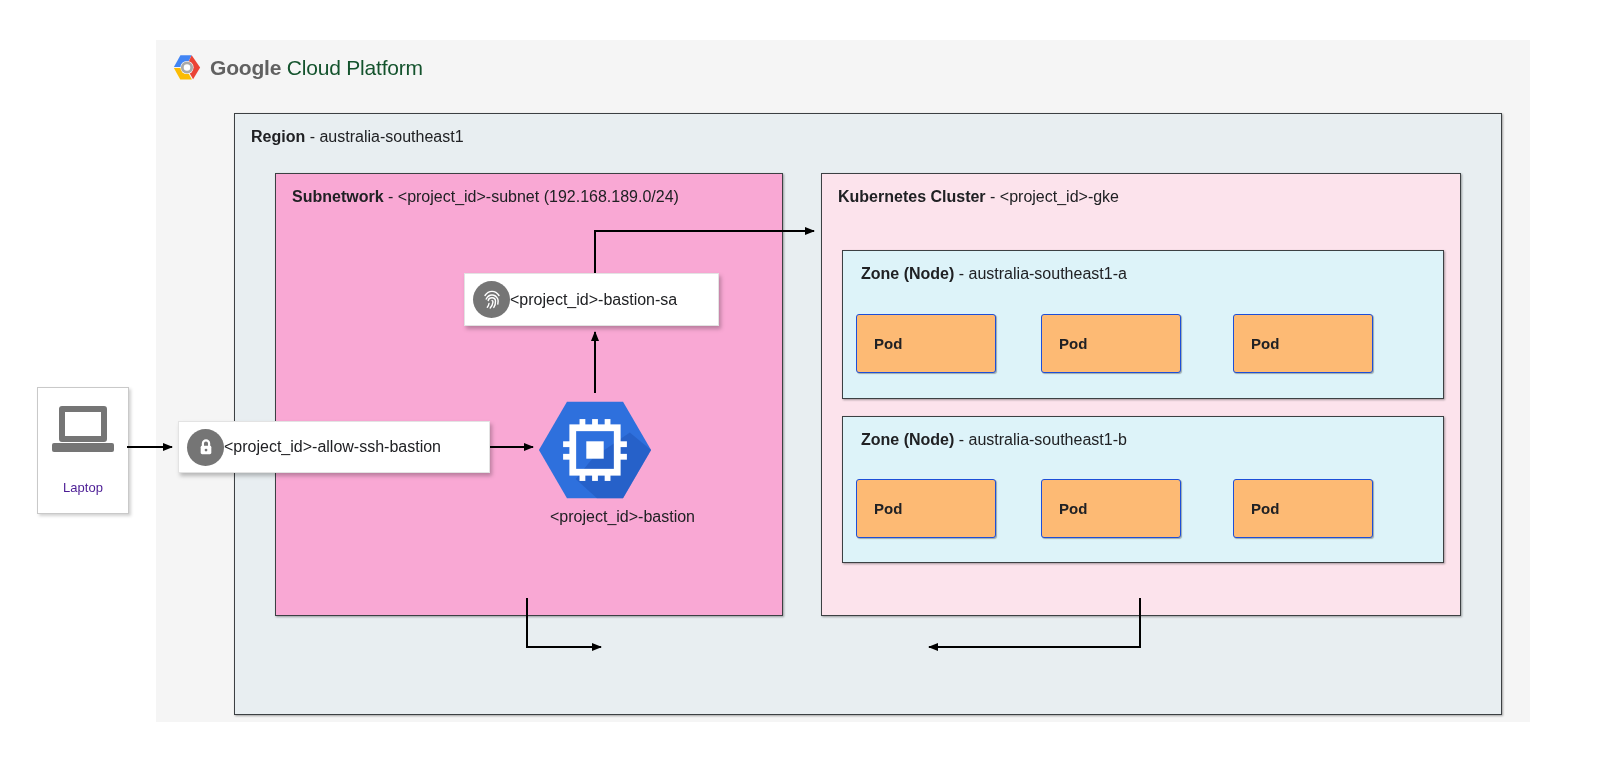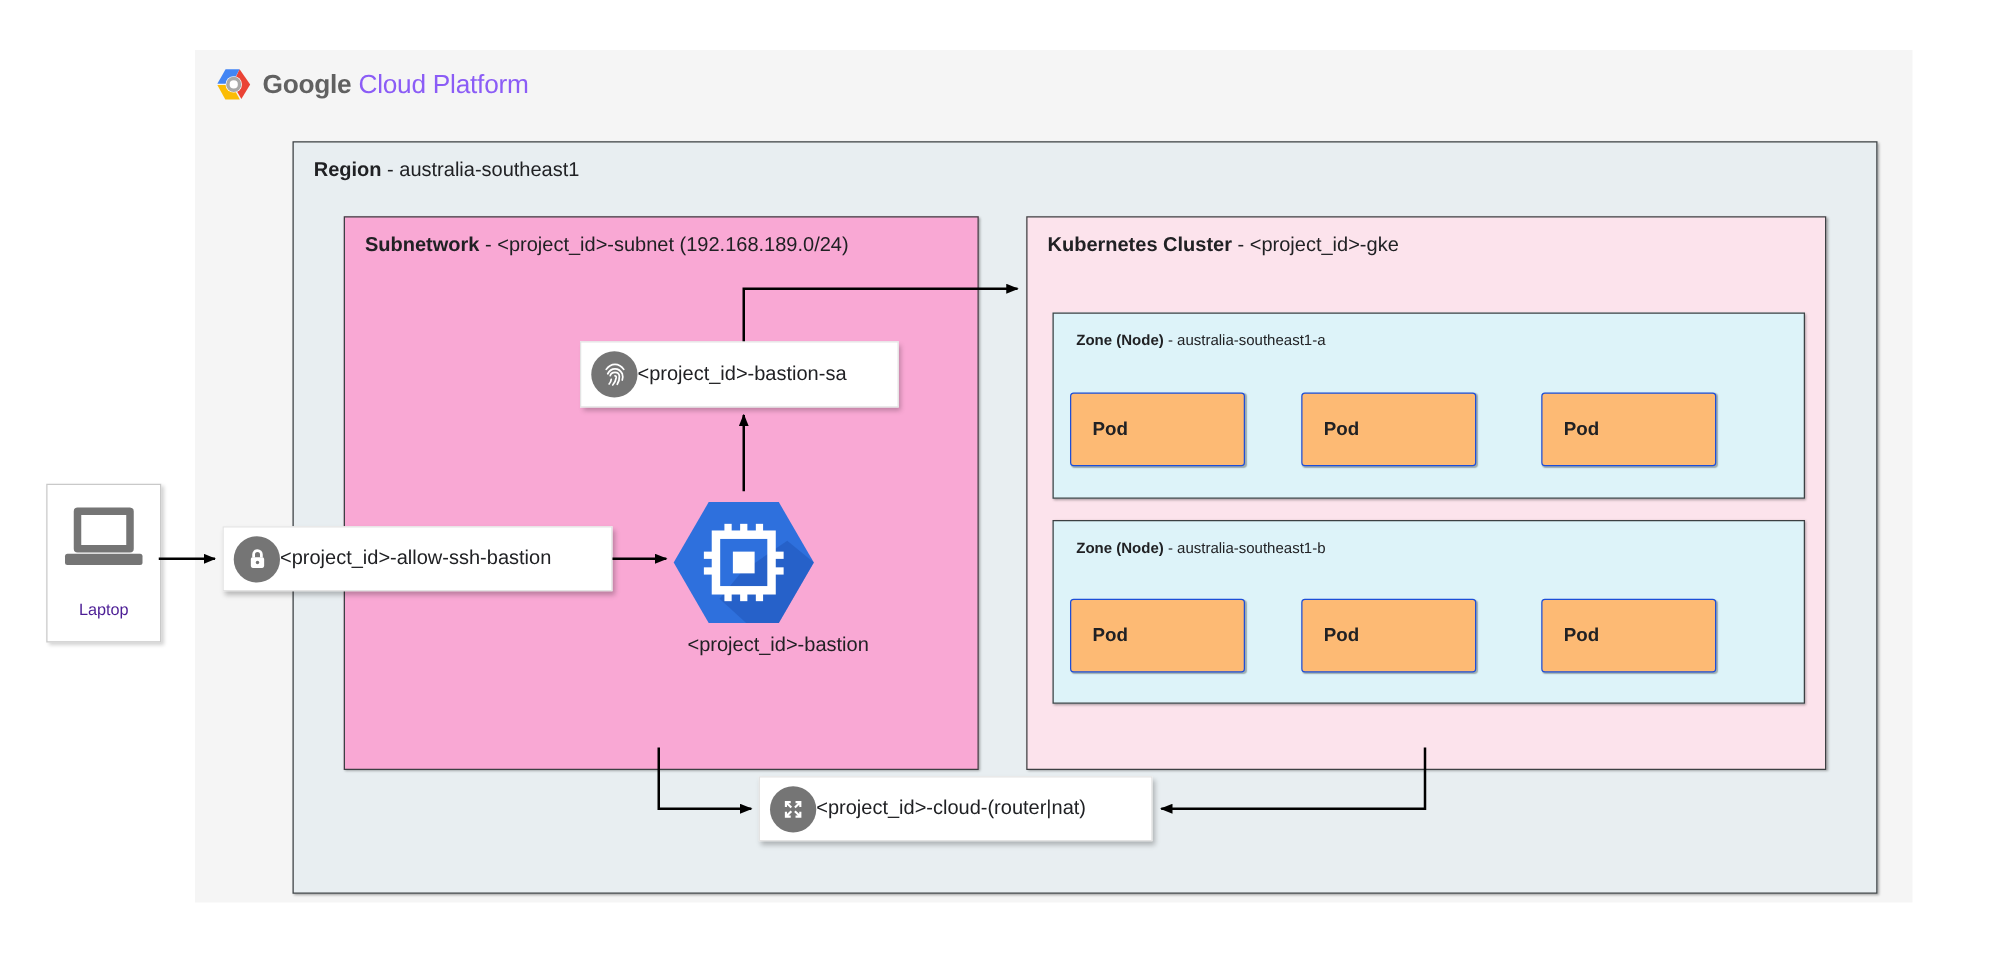--- a/index.html
+++ b/index.html
@@ -5,38 +5,38 @@
   html,body{margin:0;padding:0;background:#ffffff;}
   body{font-family:"Liberation Sans","DejaVu Sans",sans-serif;color:#202124;}
   .stage{position:relative;width:1600px;height:780px;background:#ffffff;overflow:hidden;}
 
   
   .gcp-container{position:absolute;left:156px;top:40px;width:1374px;height:682px;background:#f5f5f5;}
   .gcp-header{position:absolute;left:16px;top:14px;display:flex;align-items:center;gap:8px;}
   .gcp-logo{width:30px;height:27px;}
   .gcp-title{font-size:21px;letter-spacing:-0.2px;white-space:nowrap;}
   .gcp-title .g1{color:#616161;font-weight:700;}
-  .gcp-title .g2{color:#8b5cf6;font-weight:400;}
+  .gcp-title .g2{color:#14532d;font-weight:400;}
 
   .region-box{position:absolute;left:78px;top:73px;width:1266px;height:600px;
     background:#e8eef1;border:1px solid #3c4043;box-shadow:1px 1px 2px rgba(0,0,0,.35);}
   .box-label{position:absolute;left:16px;top:14px;font-size:16px;white-space:nowrap;}
   .box-label b{font-weight:700;}
 
   .subnet-box{position:absolute;left:40px;top:59px;width:506px;height:441px;
     background:#f9a8d4;border:1px solid #3c4043;box-shadow:1px 1px 2px rgba(0,0,0,.35);}
 
   .k8s-box{position:absolute;left:586px;top:59px;width:638px;height:441px;
     background:#fce3ec;border:1px solid #3c4043;box-shadow:1px 1px 2px rgba(0,0,0,.35);}
 
   .zone-box{position:absolute;left:20px;width:600px;background:#ddf3f9;
     border:1px solid #3c4043;box-shadow:1px 1px 2px rgba(0,0,0,.35);}
   .zone-a{top:76px;height:147px;}
   .zone-b{top:242px;height:145px;}
-  .zone-label{position:absolute;left:18px;top:14px;font-size:12px;white-space:nowrap;}
+  .zone-label{position:absolute;left:18px;top:14px;font-size:16px;white-space:nowrap;}
   .zone-label b{font-weight:700;}
 
   .pod{position:absolute;width:138px;height:57px;background:#fdba74;border:1px solid #1d4ed8;
     border-radius:3px;box-shadow:1px 1px 1px rgba(0,0,0,.3);display:flex;align-items:center;}
   .pod span{font-weight:700;font-size:15px;padding-left:17px;}
   .pod.p1{left:13px;}  .pod.p2{left:198px;}  .pod.p3{left:390px;}
   .zone-a .pod{top:63px;} .zone-b .pod{top:62px;}
 
   
   .laptop-box{position:absolute;left:37px;top:387px;width:90px;height:125px;background:#ffffff;
@@ -181,33 +181,20 @@
       <rect x="27" y="43" width="11" height="6"></rect>
         <rect x="27" y="56" width="11" height="6"></rect>
       <rect x="82" y="43" width="11" height="6"></rect>
         <rect x="82" y="56" width="11" height="6"></rect>
     </g>
     <rect x="37" y="29" width="46" height="46" fill="none" stroke="#ffffff" stroke-width="7"></rect>
     <rect x="51" y="43" width="18" height="18" fill="#ffffff"></rect>
   </svg>
   <div class="bastion-label">&lt;project_id&gt;-bastion</div>
 
-  <div class="badge rt-badge">
-    <div class="badge-circle">
-      <svg width="23" height="23" viewBox="0 0 48 48" aria-hidden="true">
-        <g stroke="#ffffff" stroke-width="3.6" fill="none">
-          <path d="M21 21 L12 12 M12 20 V12 H20"></path>
-          <path d="M27 21 L36 12 M28 12 H36 V20"></path>
-          <path d="M21 27 L12 36 M12 28 V36 H20"></path>
-          <path d="M27 27 L36 36 M28 36 H36 V28"></path>
-        </g>
-      </svg>
-    </div>
-    <div class="badge-text">&lt;project_id&gt;-cloud-(router|nat)</div>
-  </div>
 
   <svg class="arrows" viewBox="0 0 1600 780" aria-hidden="true">
     <defs>
       <marker id="ah" markerWidth="10" markerHeight="8" refX="9" refY="4" orient="auto" markerUnits="userSpaceOnUse">
         <path d="M0,0 L10,4 L0,8 Z" fill="#000000"></path>
       </marker>
     </defs>
     <g stroke="#000000" stroke-width="2" fill="none">
       <path d="M127,447 L172,447" marker-end="url(#ah)"></path>
       <path d="M490,447 L533,447" marker-end="url(#ah)"></path>

